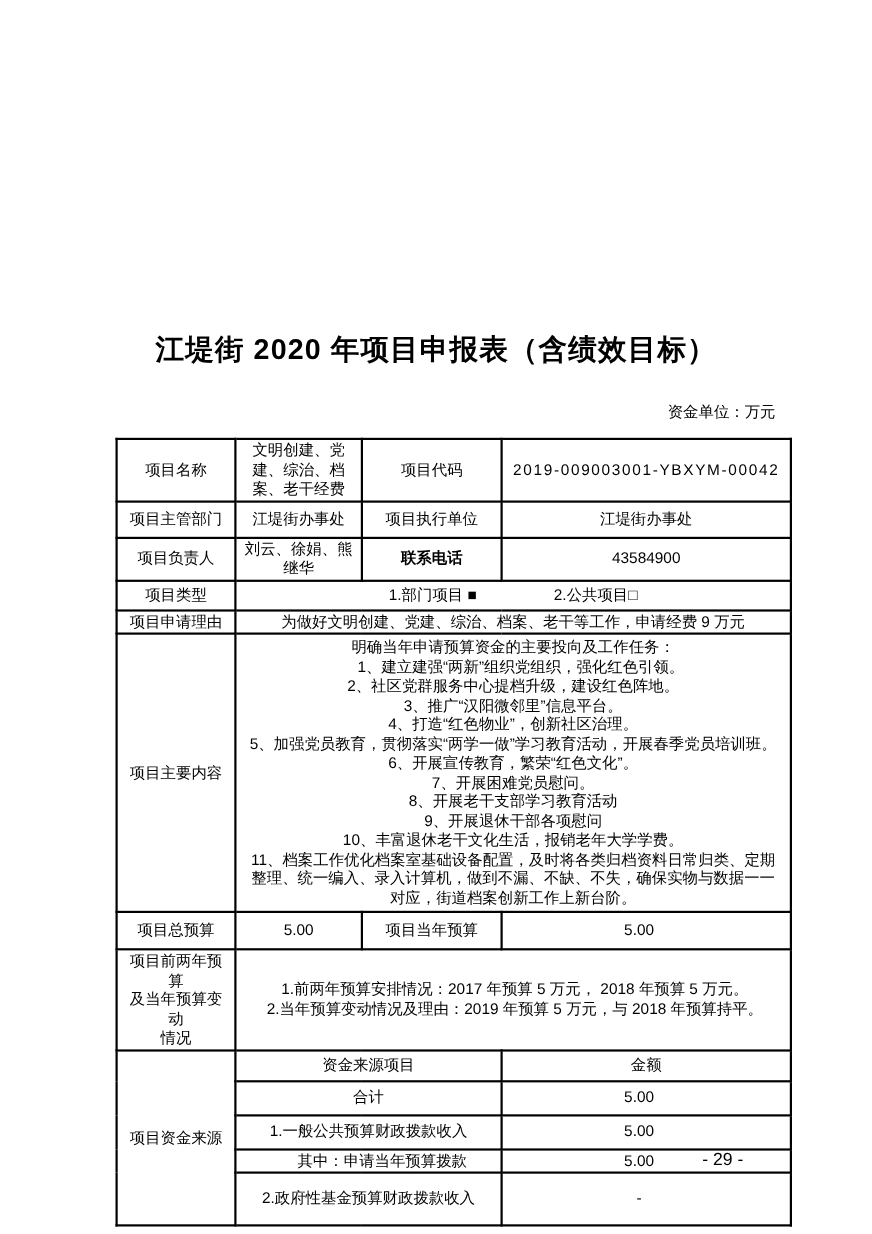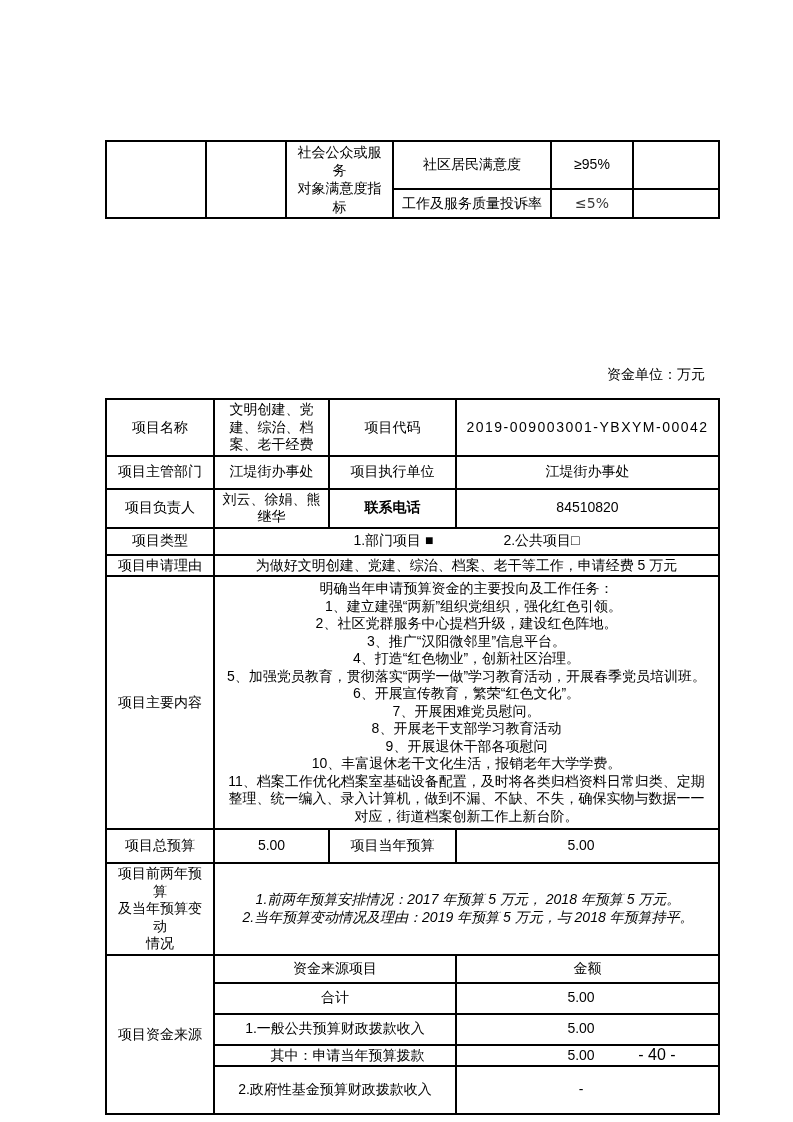--- a/index.html
+++ b/index.html
@@ -68,67 +68,41 @@
     font-size: 12px;
     line-height: 13.6px;
     padding: 3px 8px !important;
   }
   .prev-cell {
     text-align: left;
     white-space: pre-wrap;
     font-size: 13px;
     line-height: 1.35;
     padding-left: 8px !important;
-    font-style: italic;
   }
   .lbl-small { font-size: 13px; line-height: 1.25; }
   .amount { font-size: 13px; }
 
   
   .page-number {
     position: absolute;
     top: 1046px;
     left: 615px;
     width: 84px;
     text-align: center;
     font-size: 16px;
   }
 </style>
 </head>
 <body>
 
 <div class="page">
 
-  <table class="tbl" id="indicator-table">
-    <colgroup>
-      <col style="width:100px">
-        <col style="width:80px">
-        <col style="width:107px">
-      <col style="width:158px">
-        <col style="width:82px">
-        <col style="width:86px">
-    </colgroup>
-    <tbody>
-        <tr style="height:37px">
-      <td rowspan="2"></td>
-      <td rowspan="2"></td>
-      <td rowspan="2" class="two-line">社会公众或服务
-对象满意度指标</td>
-      <td>社区居民满意度</td>
-      <td>≥95%</td>
-      <td></td>
-    </tr>
-    <tr style="height:22px">
-      <td>工作及服务质量投诉率</td>
-      <td class="target-light">≤5%</td>
-      <td></td>
-    </tr>
-  </tbody>
-    </table>
-
+
+  <div class="doc-title">江堤街 2020 年项目申报表（含绩效目标）</div>
 
   <div class="unit-note">资金单位：万元</div>
 
   <table class="tbl" id="main-table">
     <colgroup>
       <col style="width:108px">
         <col style="width:115px">
         <col style="width:127px">
         <col style="width:263px">
     </colgroup>
@@ -145,31 +119,31 @@
       <td class="lbl">项目主管部门</td>
       <td>江堤街办事处</td>
       <td class="lbl">项目执行单位</td>
       <td>江堤街办事处</td>
     </tr>
 
     <tr style="height:30px">
       <td class="lbl">项目负责人</td>
       <td class="small">刘云、徐娟、熊继华</td>
       <td class="phone-lbl">联系电话</td>
-      <td class="small">84510820</td>
+      <td class="small">43584900</td>
     </tr>
 
     <tr style="height:27px">
       <td class="lbl">项目类型</td>
       <td colspan="3" class="left" style="white-space:pre-wrap">1.部门项目 ■　　　　　2.公共项目□</td>
     </tr>
 
     <tr style="height:17px">
       <td class="lbl">项目申请理由</td>
-      <td colspan="3" class="left">为做好文明创建、党建、综治、档案、老干等工作，申请经费 5 万元</td>
+      <td colspan="3" class="left">为做好文明创建、党建、综治、档案、老干等工作，申请经费 9 万元</td>
     </tr>
 
     <tr style="height:183px">
       <td class="lbl">项目主要内容</td>
       <td colspan="3" class="content-cell">明确当年申请预算资金的主要投向及工作任务：
 　1、建立建强“两新”组织党组织，强化红色引领。
 2、社区党群服务中心提档升级，建设红色阵地。
 3、推广“汉阳微邻里”信息平台。
 4、打造“红色物业”，创新社区治理。
 5、加强党员教育，贯彻落实“两学一做”学习教育活动，开展春季党员培训班。
@@ -213,15 +187,15 @@
       <td colspan="2" class="left indent">其中：申请当年预算拨款</td>
       <td class="right amount">5.00</td>
     </tr>
     <tr style="height:48px">
       <td colspan="2" class="left">2.政府性基金预算财政拨款收入</td>
       <td class="right amount">-</td>
     </tr>
   </tbody>
     </table>
 
-  <div class="page-number">- 40 -</div>
+  <div class="page-number">- 29 -</div>
 
 </div>
 
 </body></html>

